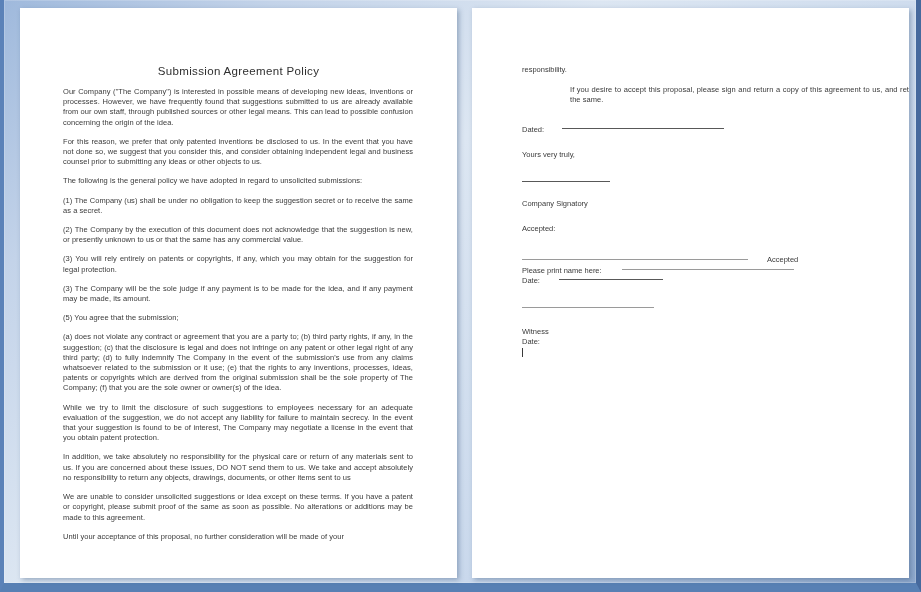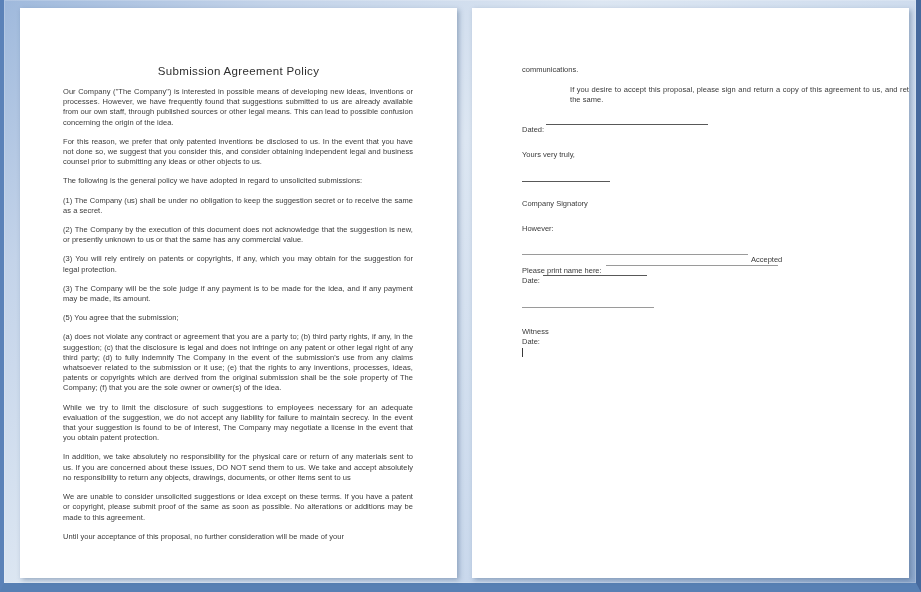--- a/index.html
+++ b/index.html
@@ -94,23 +94,24 @@
     position: absolute;
     left: 50px;
     top: 57px;
     width: 358px;
     font-size: 7.5px;
     color: #3a3a3a;
     line-height: 10.2px;
   }
   .sig-line-row {
     display: flex;
-    align-items: flex-start;
+    align-items: center;
     margin: 0;
     white-space: nowrap;
+    gap: 16px;
   }
   .rule {
     display: inline-block;
     border-bottom: 1px solid #585858;
     height: 0;
     vertical-align: baseline;
     position: relative;
     top: -1px;
   }
   .rule-gray {
@@ -167,21 +168,21 @@
       <p class="para">We are unable to consider unsolicited suggestions or idea except on these terms.  If you have a patent or copyright, please submit proof of the same as soon as possible.  No alterations or additions may be made to this agreement.</p>
 
       <p class="para">Until your acceptance of this proposal, no further consideration will be made of your</p>
     </div>
   </div>
 
   <div class="page page-right">
 
     <div class="sig-block">
 
-      <div class="lbl">communications.</div>
+      <div class="lbl">responsibility.</div>
 
       <div class="gap-s"></div>
 
       <p class="para" style="width:350px;margin-left:48px;">If you desire to accept this proposal, please sign and return a copy of this agreement to us, and return the same.</p>
 
       <div class="gap-s"></div>
 
       <div class="sig-line-row">
         <span class="lbl">Dated:</span>
         <span class="rule" style="width:162px; margin-left:2px;"></span>
@@ -193,21 +194,21 @@
 
       <div class="gap-l"></div>
 
       <div>
         <div class="rule" style="width:88px; display:block; height:1px;"></div>
         <div class="lbl" style="margin-top:16px;">Company Signatory</div>
       </div>
 
       <div class="gap-m"></div>
 
-      <div class="lbl">However:</div>
+      <div class="lbl">Accepted:</div>
 
       <div class="gap-l"></div>
 
       <div class="sig-line-row">
         <span class="rule rule-gray" style="width:226px;"></span>
         <span class="lbl" style="margin-left:3px;">Accepted</span>
       </div>
 
       <div class="sig-line-row">
         <span class="lbl">Please print name here:</span>

